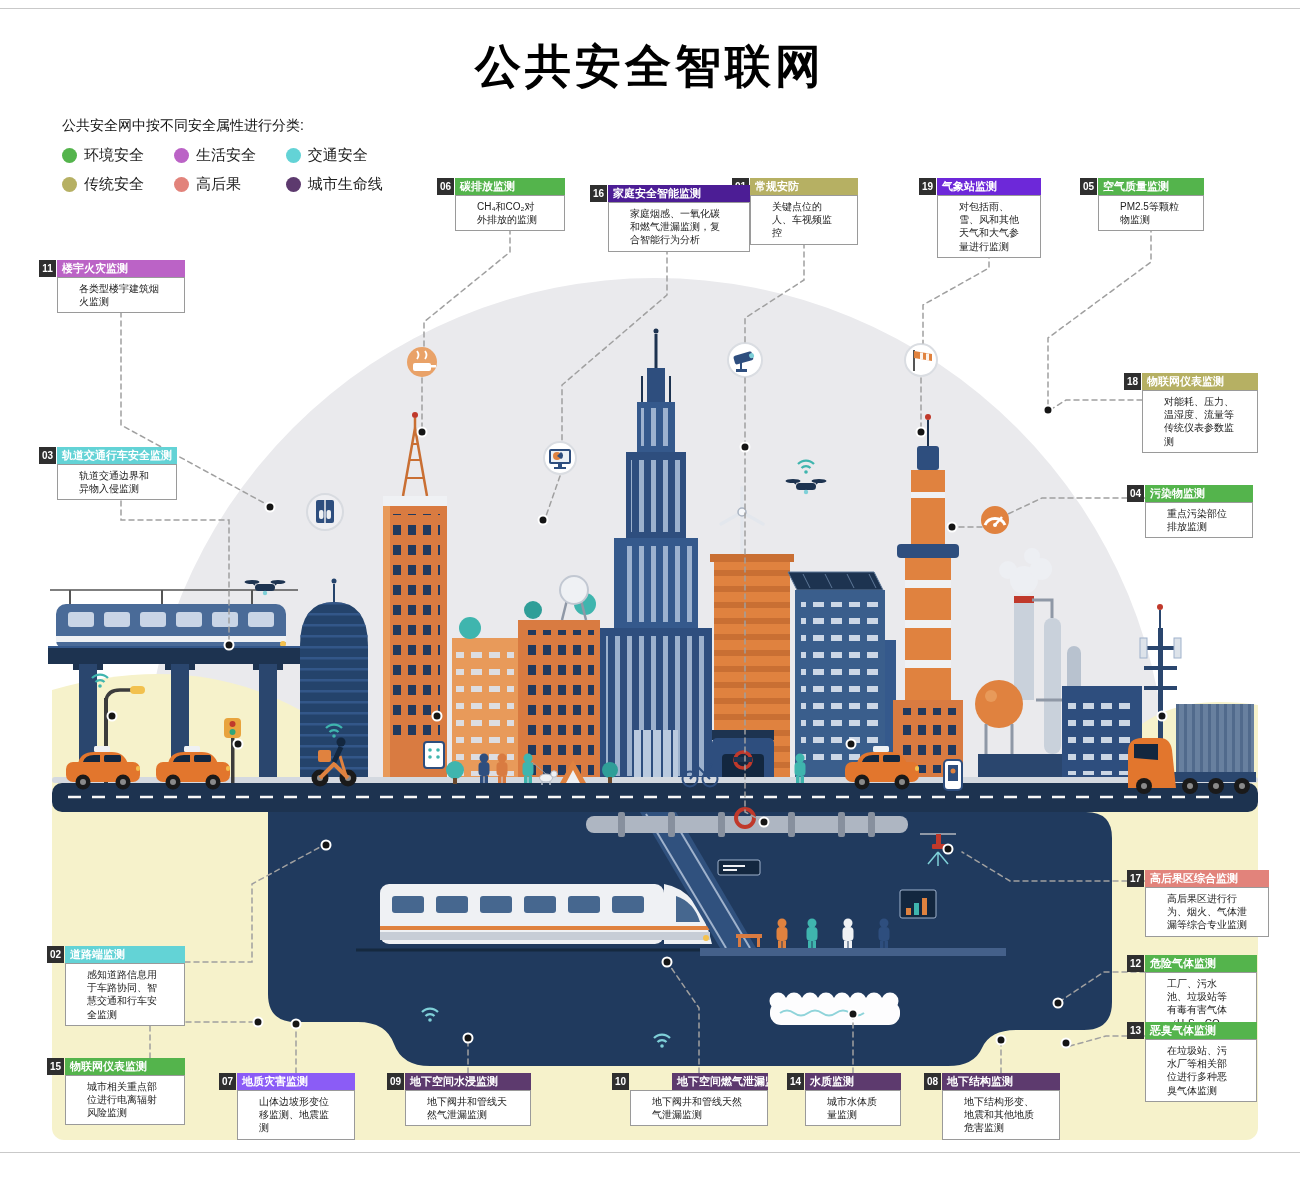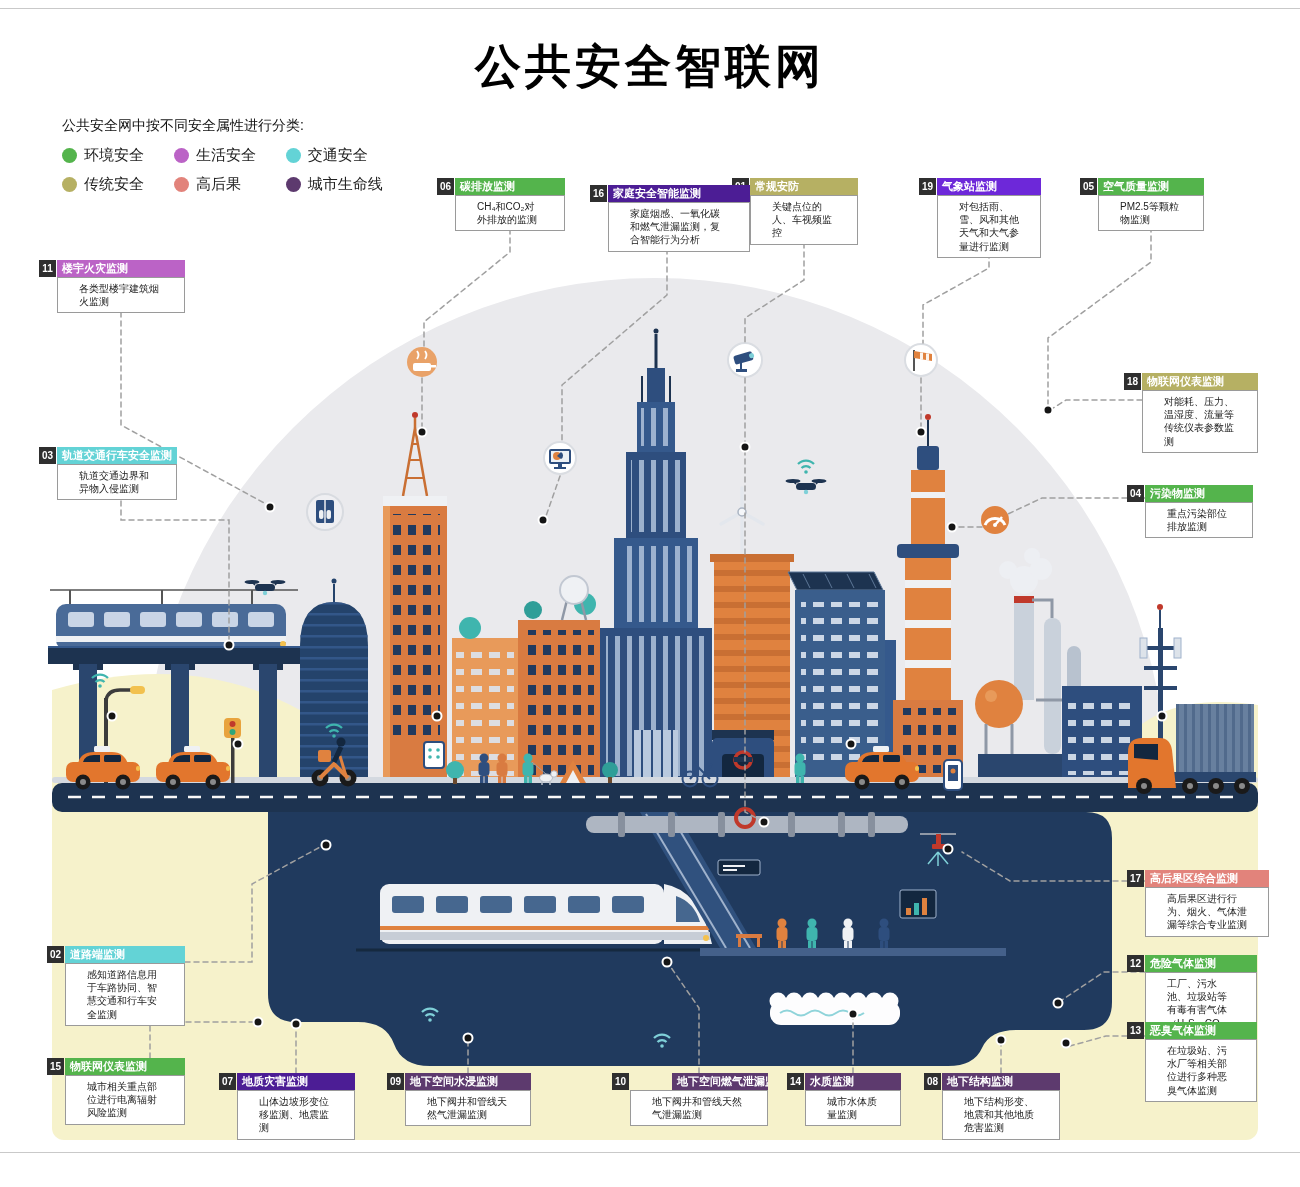--- a/index.html
+++ b/index.html
@@ -564,21 +564,21 @@
   <div class="co-head" style="background-color: rgb(84, 180, 76);">空气质量监测</div>
   <div class="co-body">PM2.5等颗粒物监测</div>
 </div>
 <div class="callout" style="left:455px;top:178px;width:110px">
   <div class="co-num">06</div>
   <div class="co-head" style="background-color: rgb(84, 180, 76);">碳排放监测</div>
   <div class="co-body">CH₄和CO₂对外排放的监测</div>
 </div>
 <div class="callout" style="left:237px;top:1073px;width:118px">
   <div class="co-num">07</div>
-  <div class="co-head" style="background-color: #4c1d95;">地质灾害监测</div>
+  <div class="co-head" style="background-color: #8b5cf6;">地质灾害监测</div>
   <div class="co-body">山体边坡形变位移监测、地震监测</div>
 </div>
 <div class="callout" style="left:942px;top:1073px;width:118px">
   <div class="co-num">08</div>
   <div class="co-head" style="background-color: rgb(93, 58, 110);">地下结构监测</div>
   <div class="co-body">地下结构形变、地震和其他地质危害监测</div>
 </div>
 <div class="callout" style="left:405px;top:1073px;width:126px">
   <div class="co-num">09</div>
   <div class="co-head" style="background-color: rgb(93, 58, 110);">地下空间水浸监测</div>

